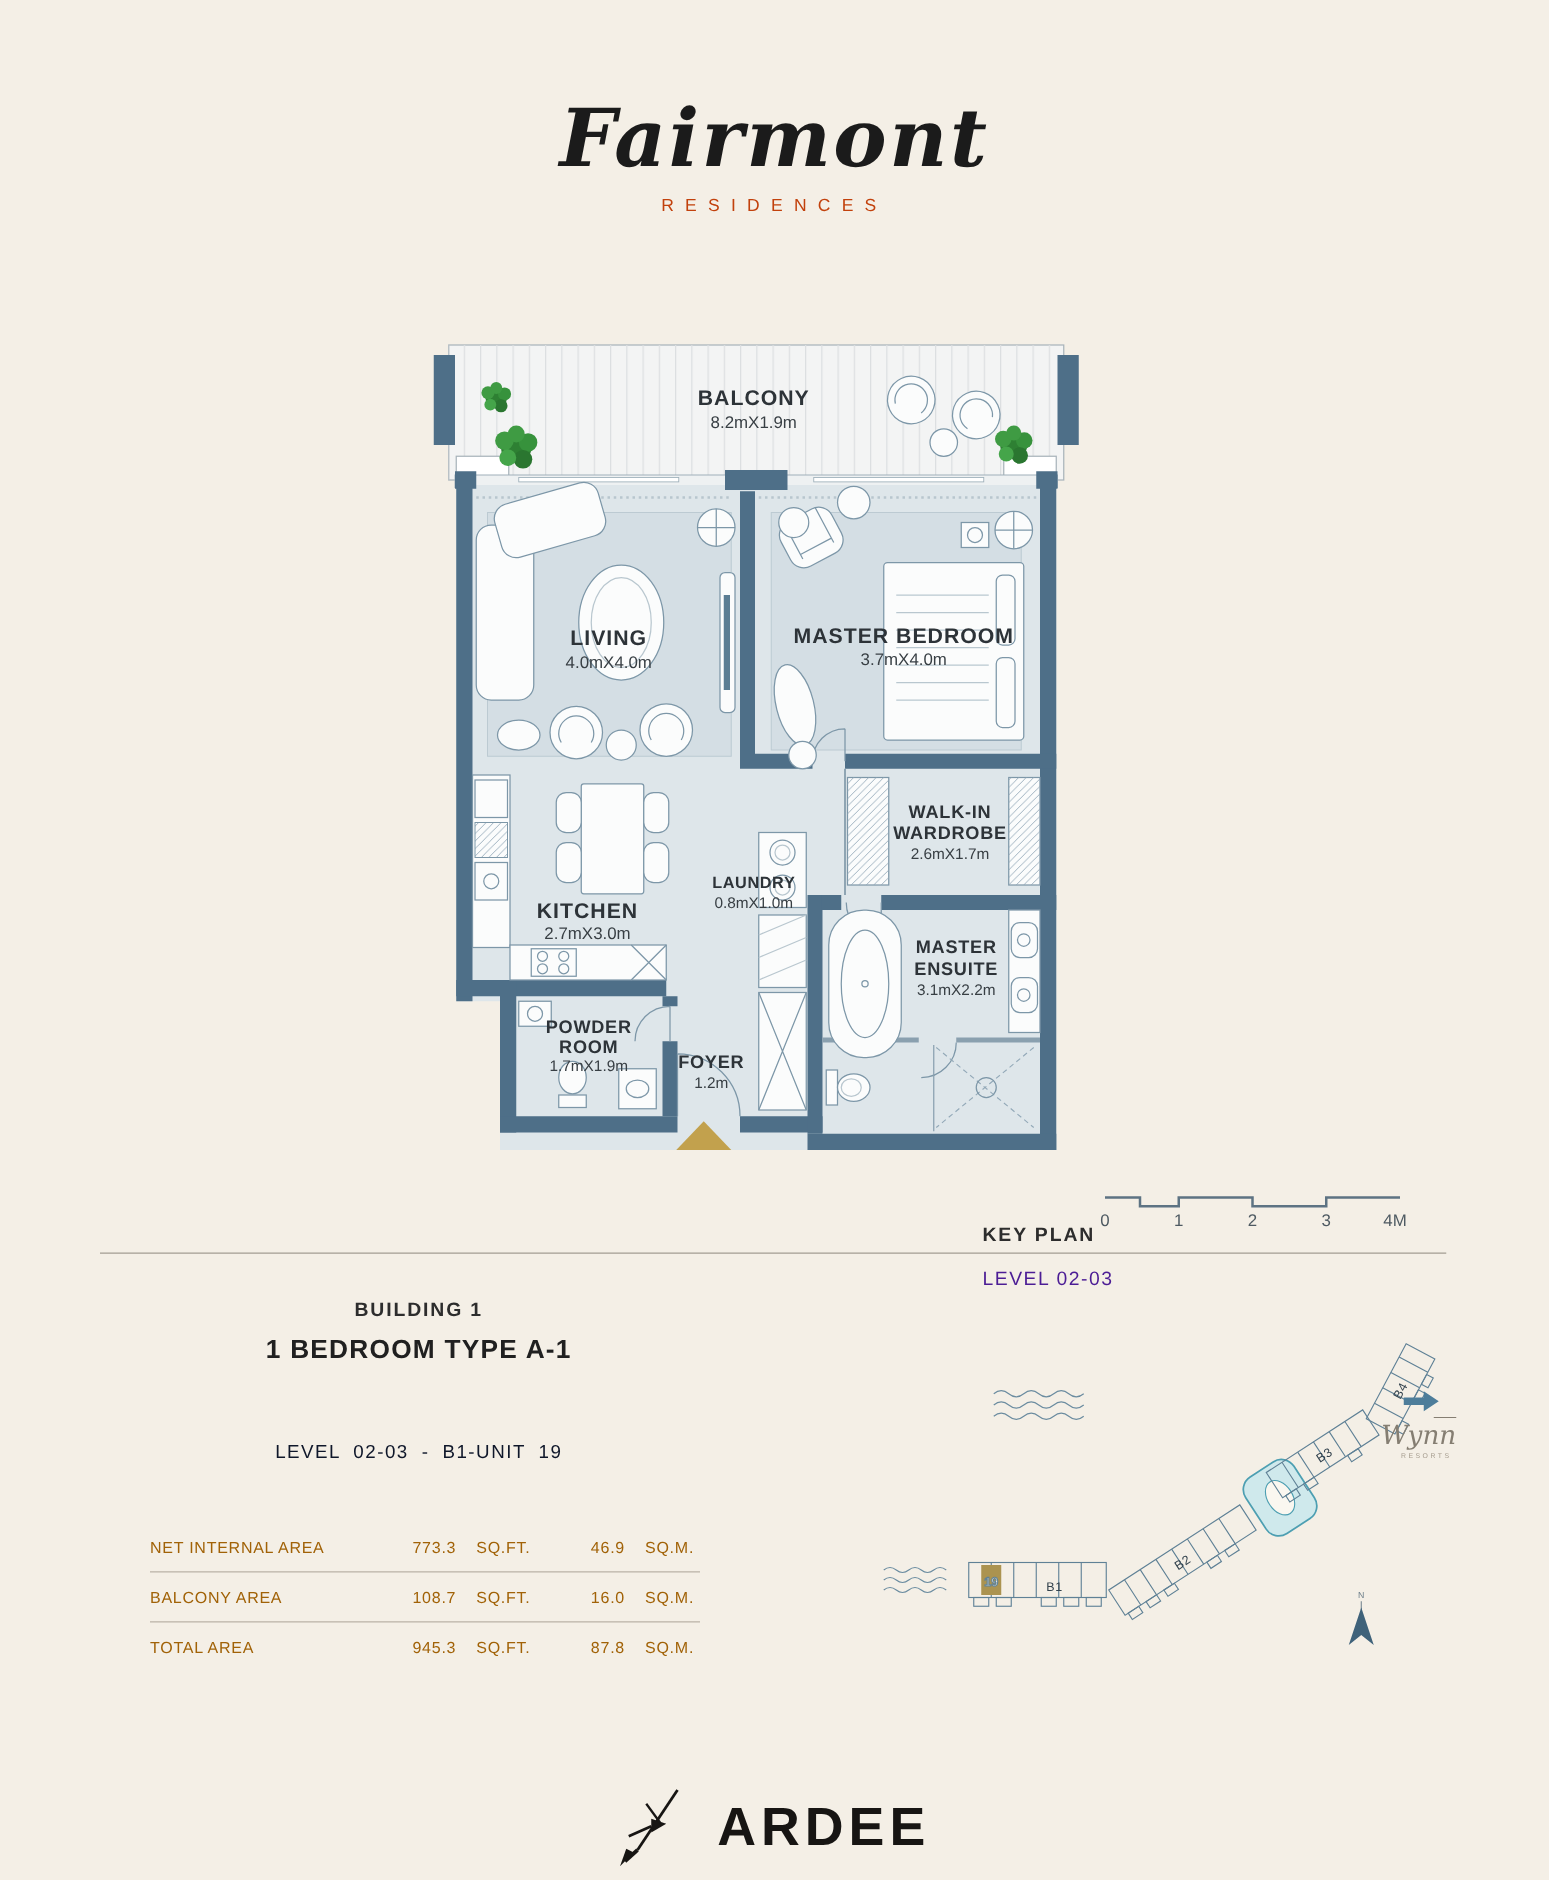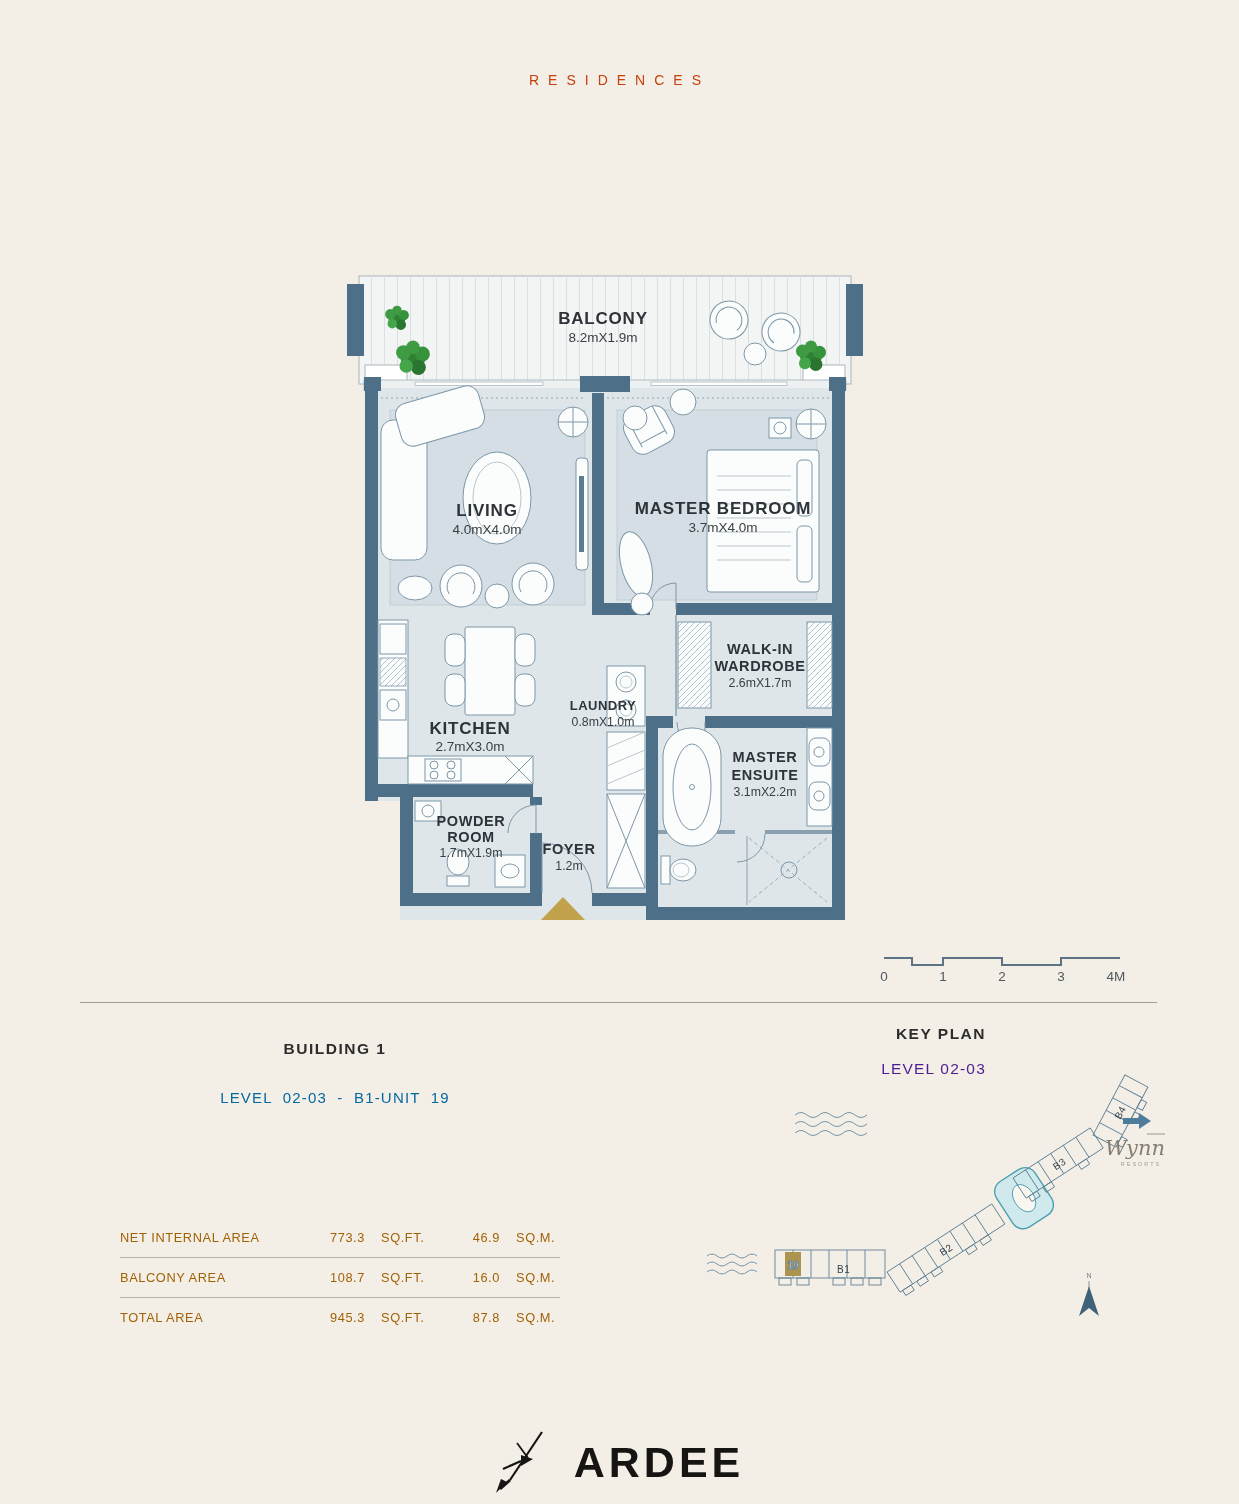--- a/index.html
+++ b/index.html
@@ -23,23 +23,23 @@
   .fl{fill:none;stroke:#7d97a8;stroke-width:1;}
   .fl2{fill:none;stroke:#b9c7cf;stroke-width:1;}
   
   .sb-label{font-size:13.5px;fill:#4e5a62;text-anchor:middle;}
   
   .divider{position:absolute;left:80px;top:1002px;width:1077px;height:1px;background:#a29d92;}
   
   .unit-info{position:absolute;left:135px;top:1040px;width:400px;text-align:center;color:#2d2d2d;}
   .ui-building{font-size:15.5px;font-weight:600;letter-spacing:1.5px;}
   .ui-type{font-size:21px;font-weight:700;letter-spacing:1px;margin-top:10px;color:#202020;}
-  .ui-level{font-size:15px;font-weight:400;letter-spacing:1.2px;word-spacing:5px;margin-top:31px;color:#0369a1;}
-  
-  .kp-head{position:absolute;left:786px;top:1025px;width:200px;text-align:right;color:#2d2d2d;}
+  .ui-level{font-size:15px;font-weight:400;letter-spacing:1.2px;word-spacing:5px;margin-top:61px;color:#0f172a;}
+  
+  .kp-head{position:absolute;left:786px;top:980px;width:200px;text-align:left;color:#2d2d2d;}
   .kp-title{font-size:15.5px;font-weight:600;letter-spacing:1.5px;}
   .kp-level{font-size:15.5px;font-weight:400;letter-spacing:1.2px;margin-top:17px;color:#4c1d95;}
   .kp-b{font-size:10px;fill:#33424d;letter-spacing:.5px;}
   .kp-unit{font-size:10px;font-weight:700;fill:#f6f0e0;text-anchor:middle;}
   .kp-wynn{font-family:"DejaVu Serif",serif;font-style:italic;font-size:21px;fill:#857e72;text-anchor:middle;}
   .kp-wynn-sub{font-size:5.5px;letter-spacing:2px;fill:#a59c8e;text-anchor:middle;}
   .kp-n{font-size:7px;fill:#6b7d89;text-anchor:middle;}
   
   .areas{position:absolute;left:120px;top:1218px;width:440px;color:#a16207;}
   .arow{display:grid;grid-template-columns:190px 55px 70px 65px 60px;align-items:center;
@@ -51,20 +51,21 @@
   .footer{position:absolute;left:0;right:0;top:1430px;display:flex;justify-content:center;
           align-items:center;gap:23px;}
   .footer-word{font-size:43px;font-weight:700;letter-spacing:4px;color:#171513;line-height:64px;}
 </style>
 </head>
 <body>
 
 <div id="page">
 
   <div class="brand">
+    <div class="brand-script">Fairmont</div>
     <div class="brand-sub">RESIDENCES</div>
   </div>
 
   <svg style="position:absolute;left:345px;top:270px;" width="520" height="660" viewBox="0 0 520 660">
     <defs>
       <pattern id="slat" width="13" height="12" patternUnits="userSpaceOnUse">
         <path d="M0.5,0 V12" stroke="#dcdfe1" stroke-width="1"></path>
       </pattern>
       <pattern id="hatch" width="6" height="6" patternUnits="userSpaceOnUse">
         <path d="M0,6 L6,0" stroke="#93a9b8" stroke-width="0.7"></path>
@@ -287,20 +288,21 @@
     <text class="sb-label" x="71" y="35">1</text>
     <text class="sb-label" x="130" y="35">2</text>
     <text class="sb-label" x="189" y="35">3</text>
     <text class="sb-label" x="244" y="35">4M</text>
   </svg>
 
   <div class="divider"></div>
 
   <div class="unit-info">
     <div class="ui-building">BUILDING 1</div>
+    <div class="ui-type">1 BEDROOM TYPE A-1</div>
     <div class="ui-level">LEVEL 02-03 - B1-UNIT 19</div>
   </div>
 
   <div class="kp-head">
     <div class="kp-title">KEY PLAN</div>
     <div class="kp-level">LEVEL 02-03</div>
   </div>
 
   <svg style="position:absolute;left:695px;top:1060px;" width="480" height="270" viewBox="0 0 480 270">
     <g fill="none" stroke="#6b8ca0" stroke-width="0.9">

